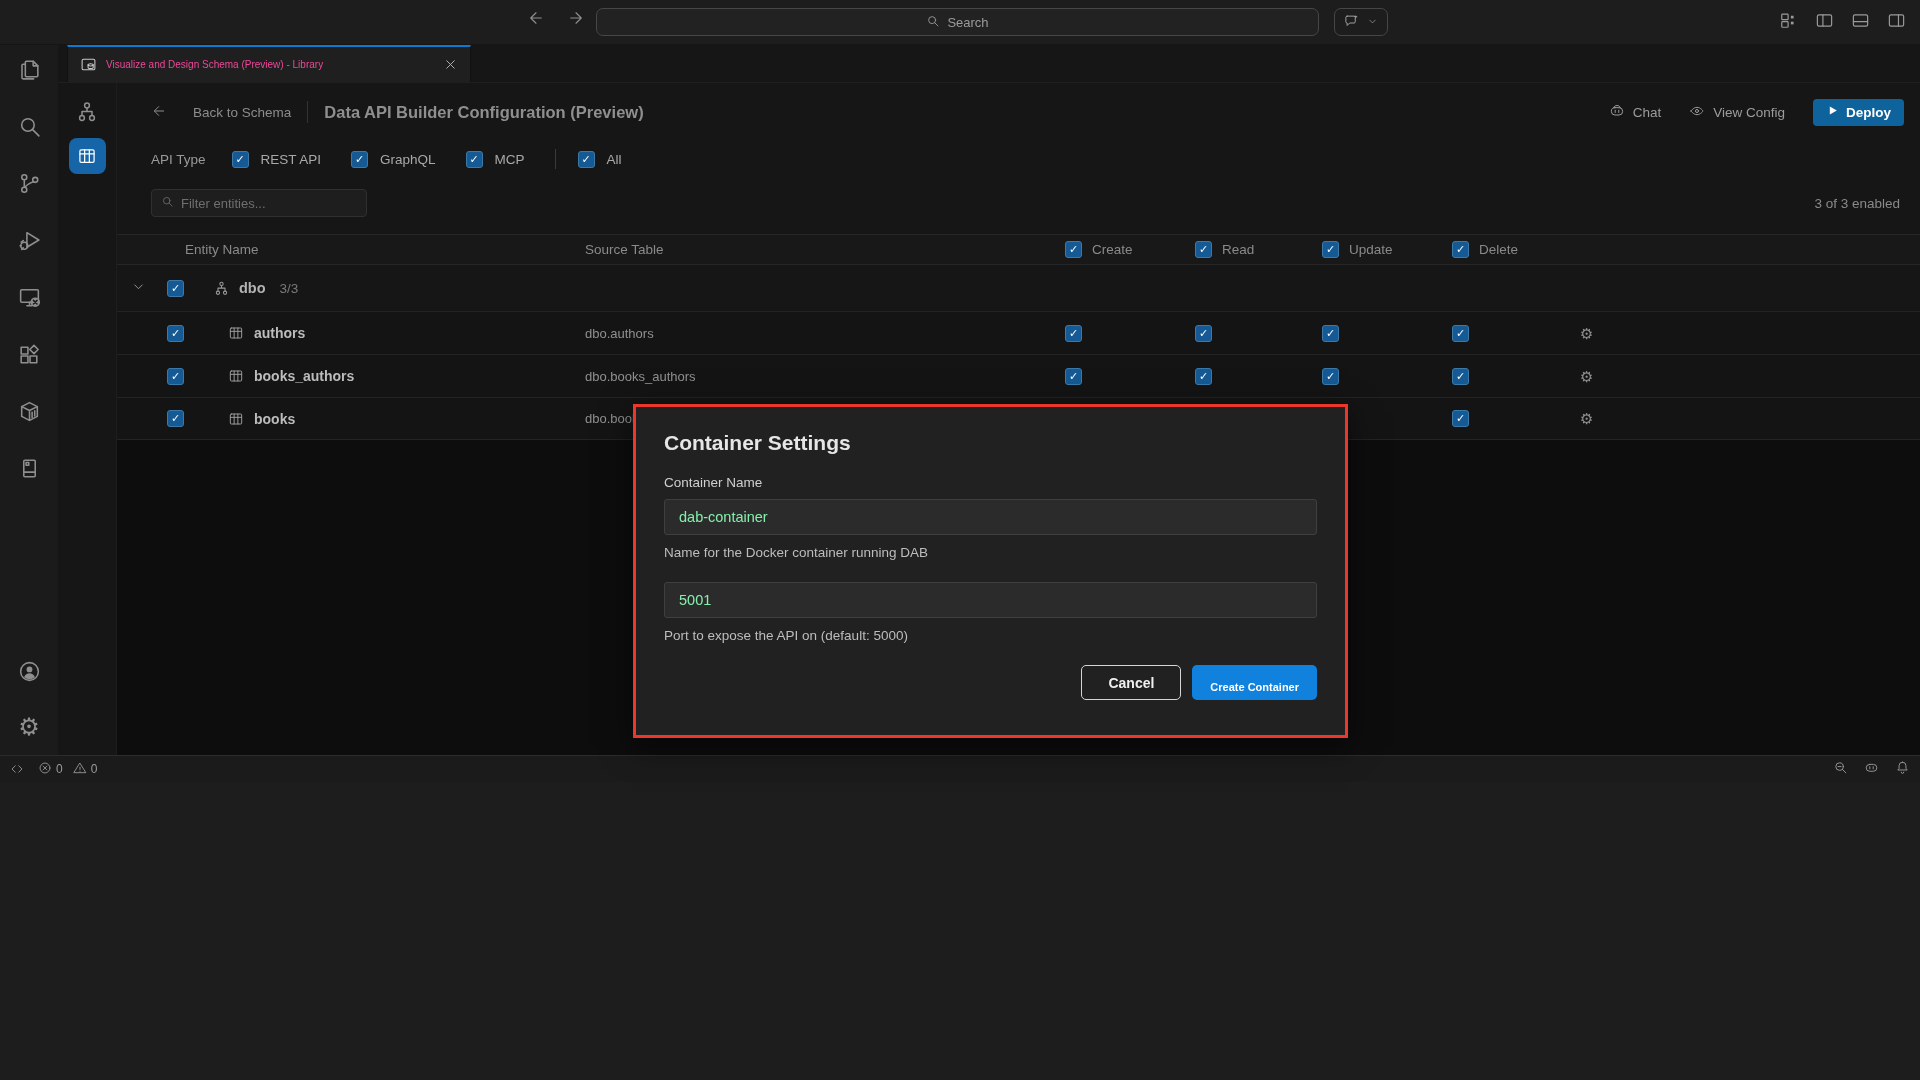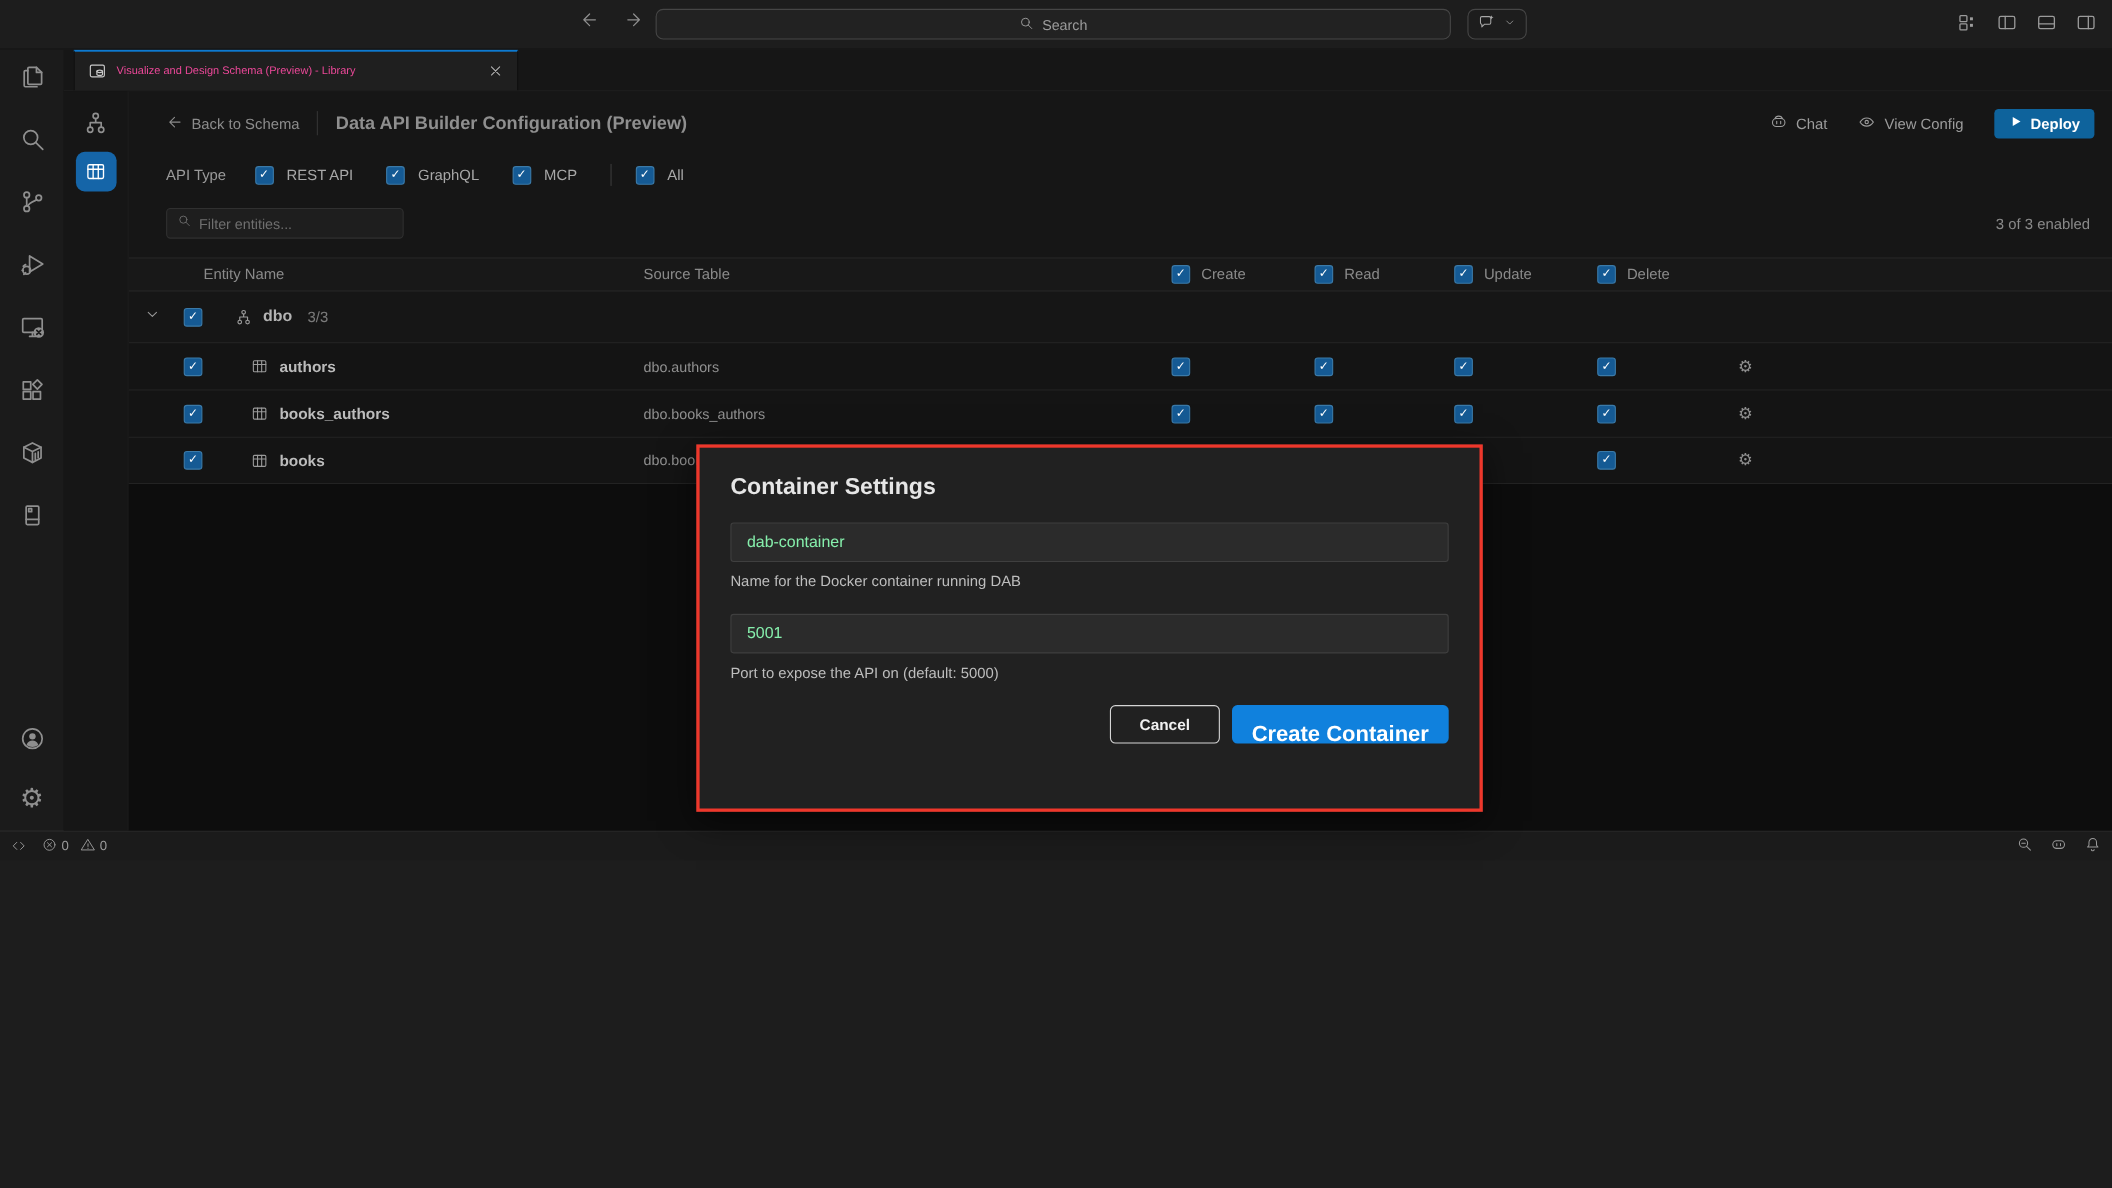--- a/index.html
+++ b/index.html
@@ -47,21 +47,21 @@
   .webview { flex:1; position:relative; display:flex; background:#161616; min-height:0; }
   .side-strip { width:59px; flex:0 0 59px; background:#161616; border-right:1px solid #1d1d1d;
     display:flex; flex-direction:column; align-items:center; padding-top:17px; gap:14px; }
   .strip-icon { color:#8f8f8f; display:flex; } .strip-icon svg { width:24px; height:24px; }
   .strip-active { width:37px; height:36px; background:#1565a8; border-radius:8px; display:flex;
     align-items:center; justify-content:center; color:#fff; cursor:pointer; }
   .strip-active svg { width:20px; height:20px; }
 
   .content { flex:1; display:flex; flex-direction:column; min-width:0; }
   .page-header { display:flex; align-items:center; padding:14px 16px 0 34px; height:44px; }
-  .back-link { display:flex; align-items:center; gap:7px; color:#8c8c8c; font-size:13.5px; cursor:pointer; }
+  .back-link { display:flex; align-items:center; gap:26px; color:#8c8c8c; font-size:13.5px; cursor:pointer; }
   .back-link svg { width:16px; height:16px; }
   .ph-divider { width:1px; height:22px; background:#333; margin:0 16px; }
   .page-title { color:#8f8f8f; font-size:16.5px; font-weight:bold; }
   .ph-actions { margin-left:auto; display:flex; align-items:center; gap:28px; }
   .ph-btn { display:flex; align-items:center; gap:8px; color:#9c9c9c; font-size:13.5px; cursor:pointer; }
   .ph-btn svg { width:16px; height:16px; }
   .deploy-btn { background:#0e639c; color:#fff; border:none; border-radius:4px; height:27px;
     padding:0 13px; display:flex; align-items:center; gap:7px; font-size:13.5px; font-weight:bold; cursor:pointer; }
   .deploy-btn svg { width:13px; height:13px; }
 
@@ -110,21 +110,21 @@
   .modal-title { color:#e6e6e6; font-size:21px; font-weight:bold; margin-bottom:20px; }
   .m-label { color:#cfcfcf; font-size:13.5px; margin-bottom:9px; }
   .m-input { width:100%; height:36px; background:#2b2b2b; border:1px solid #3f3f3f; border-radius:3px;
     color:#86efac; font-size:14.5px; padding:0 14px; outline:none; margin-bottom:10px;
     font-family:"Liberation Sans","DejaVu Sans",sans-serif; }
   .m-help { color:#bdbdbd; font-size:13.5px; margin-bottom:22px; }
   .m-buttons { display:flex; justify-content:flex-end; gap:11px; margin-top:11px; }
   .btn-cancel { height:35px; padding:0 26px; background:transparent; border:1px solid #d5d5d5; border-radius:5px;
     color:#f0f0f0; font-size:14px; font-weight:bold; cursor:pointer; }
   .btn-primary { height:35px; padding:16px 18px; background:#1081dd; border:none; border-radius:5px;
-    color:#fff; font-size:20px; font-weight:bold; cursor:pointer; }
+    color:#fff; font-size:11px; font-weight:bold; cursor:pointer; }
 
   
   .statusbar { height:27px; flex:0 0 27px; background:#1b1b1b; border-top:1px solid #2c2c2c;
     display:flex; align-items:center; padding:0 10px; color:#9a9a9a; font-size:12px; }
   .sb-left { display:flex; align-items:center; gap:14px; }
   .sb-item { display:flex; align-items:center; gap:4px; cursor:pointer; }
   .sb-item svg { width:14px; height:14px; }
   .sb-right { margin-left:auto; display:flex; align-items:center; gap:16px; }
   .sb-right svg { width:15px; height:15px; }
   svg { fill:none; stroke:currentColor; stroke-width:1.5; stroke-linecap:round; stroke-linejoin:round; }
@@ -501,20 +501,21 @@
               <span class="gear-cell">⚙</span>
             </div>
           </div>
 
           <div class="bottom-fill"></div>
         </div>
 
         <div class="modal">
           <div class="modal-title">Container Settings</div>
 
+          <div class="m-label">Container Name</div>
           <input class="m-input" value="dab-container" style="">
           <div class="m-help">Name for the Docker container running DAB</div>
 
           <input class="m-input" value="5001" style="">
           <div class="m-help">Port to expose the API on (default: 5000)</div>
 
           <div class="m-buttons">
             <button class="btn-cancel">Cancel</button>
             <button class="btn-primary">Create Container</button>
           </div>

